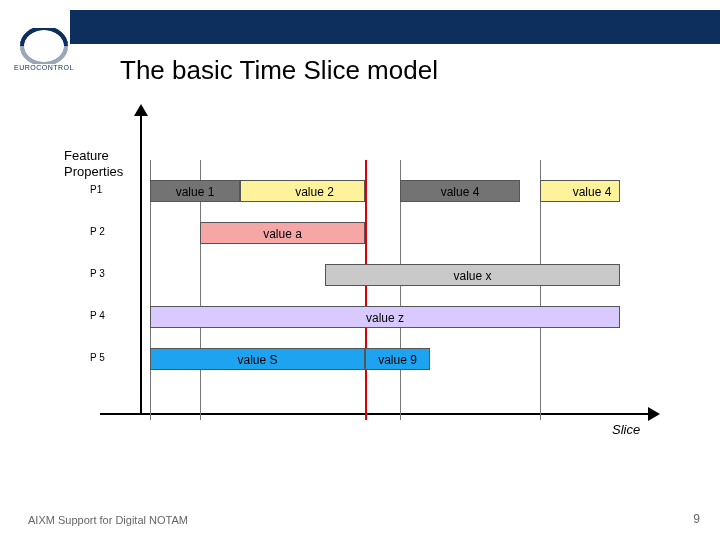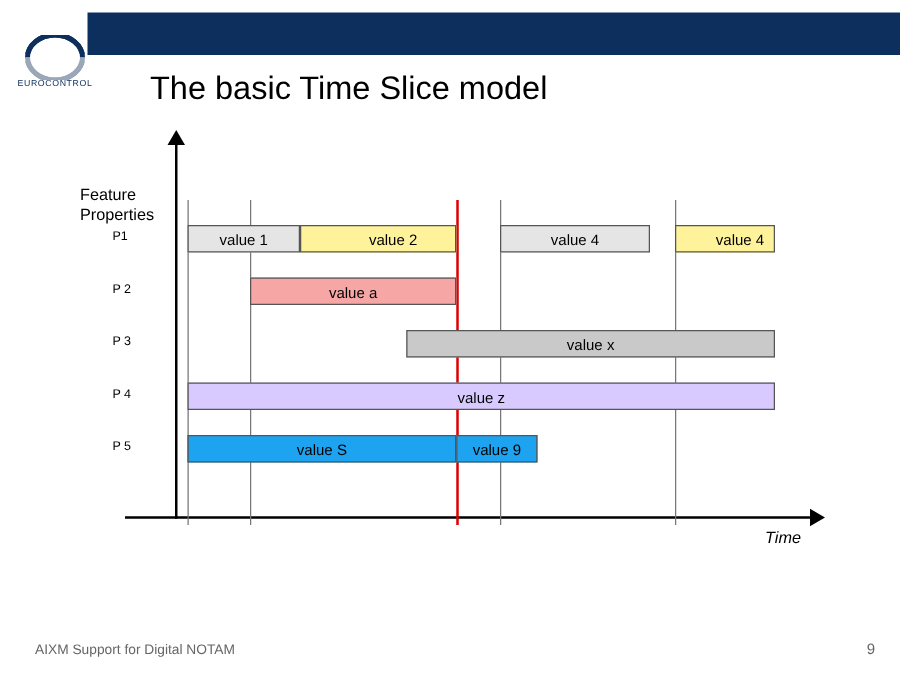--- a/index.html
+++ b/index.html
@@ -123,21 +123,21 @@
   .seg {
     position: absolute;
     top: 0;
     height: 22px;
     line-height: 22px;
     text-align: center;
     font-size: 12px;
     border: 1px solid #555;
     box-sizing: border-box;
   }
-  .green  { background: #e5e5e5; }
+  .green  { background: #737373; }
   .yellow { background: #fef29a; padding-left: 24px; }
   .red    { background: #f7a6a6; }
   .gray   { background: #c9c9c9; }
   .lav    { background: #d8caff; }
   .blue   { background: #1ea3f0; }
   .footer-left {
     position: absolute;
     left: 28px;
     bottom: 14px;
     font-size: 11px;
@@ -173,21 +173,21 @@
 
   <div class="axis-y"></div>
   <div class="arrow-up"></div>
   <div class="axis-x"></div>
   <div class="arrow-right"></div>
 
   <div class="ylabel">
     <span>Feature</span><br>
     <span>Properties</span>
   </div>
-  <div class="xlabel">Time</div>
+  <div class="xlabel">Slice</div>
 
   <div class="vline" style="left:90px"></div>
   <div class="vline" style="left:140px"></div>
   <div class="vline red" style="left:305px"></div>
   <div class="vline" style="left:340px"></div>
   <div class="vline" style="left:480px"></div>
 
   <div class="row" style="top:70px">
     <div class="rowlabel">P1</div>
     <div class="seg green" style="left:90px;width:90px">value 1</div>

